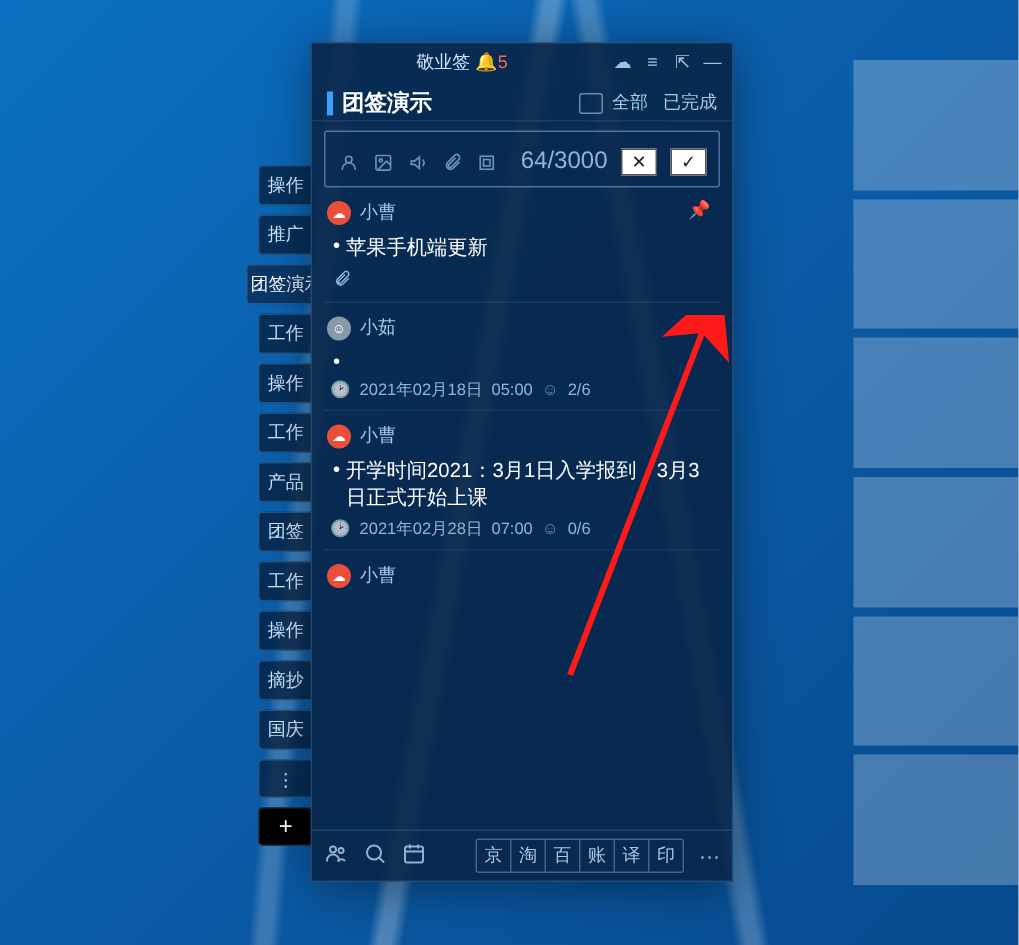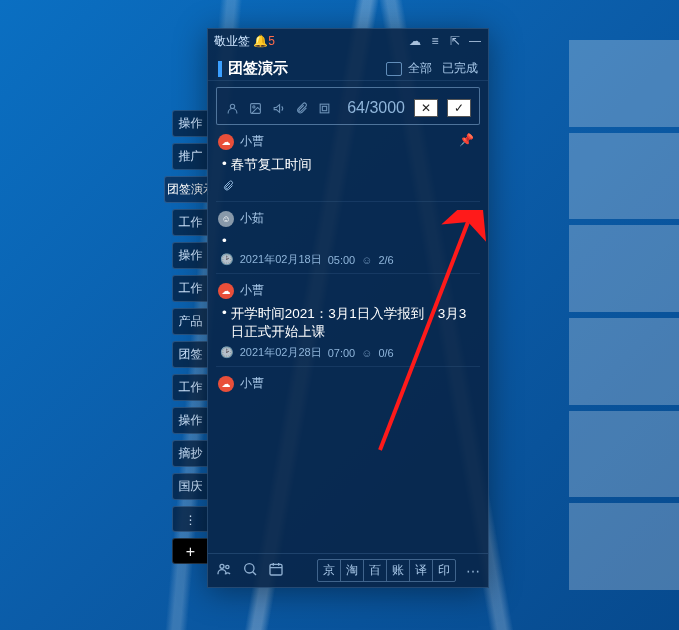--- a/index.html
+++ b/index.html
@@ -45,21 +45,21 @@
     position: absolute; left: 207px; top: 28px;
     width: 282px; height: 560px;
     background: rgba(8,35,70,0.88);
     border: 1px solid rgba(120,170,220,0.25);
     color: #e8f2ff;
     display: flex; flex-direction: column;
     box-shadow: 0 4px 30px rgba(0,0,0,0.4);
   }
   .titlebar {
     height: 24px; display: flex; align-items: center;
-    padding: 0 6px; gap: 6px; font-size: 12px; color:#cfe6ff;
+    padding: 0 6px; gap: 6px; font-size: 12px; color:#cfe6ff;text-align:center;
   }
   .titlebar .title { flex: 1; }
   .titlebar .ico { width:14px; height:14px; display:inline-flex; align-items:center; justify-content:center; opacity:0.8; cursor:pointer; }
   .bell { color:#ff6b4a; font-size:12px; }
 
   .header {
     padding: 6px 10px 2px 10px;
     border-bottom: 1px solid rgba(120,170,220,0.15);
   }
   .header-row1 { display:flex; align-items:center; gap:6px; }
@@ -232,21 +232,21 @@
     </div>
 
     <div class="note">
       <div class="note-author">
         <span class="avatar">☁</span>
         <span>小曹</span>
       </div>
       <span class="pin">📌</span>
       <div class="note-body">
           <span class="bullet">•</span>
-          <span>春节复工时间</span>
+          <span>苹果手机端更新</span>
         </div>
       <div class="attach-ico">
         <svg width="12" height="12" viewBox="0 0 24 24" fill="none" stroke="currentColor" stroke-width="2">
             <path d="M21 11l-8 8a5 5 0 01-7-7l9-9a3.5 3.5 0 015 5l-9 9a2 2 0 01-3-3l8-8"></path>
           </svg>
       </div>
     </div>
 
     <div class="note">
       <div class="note-author">

